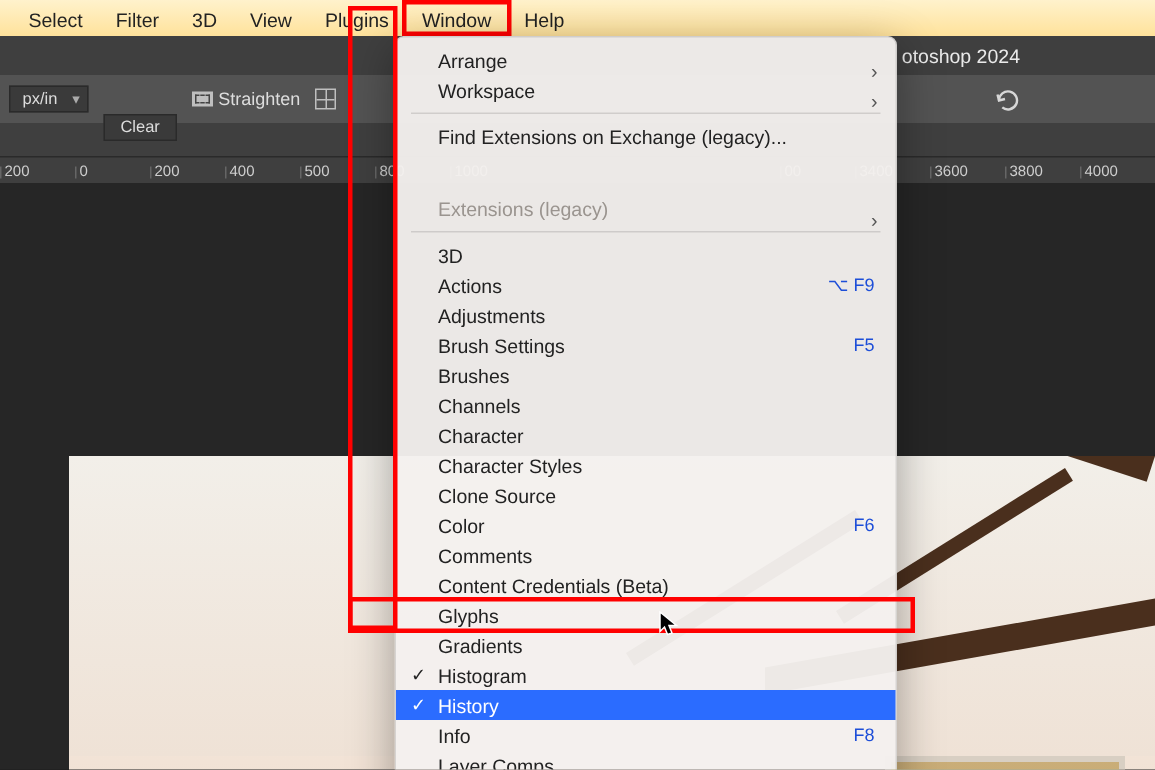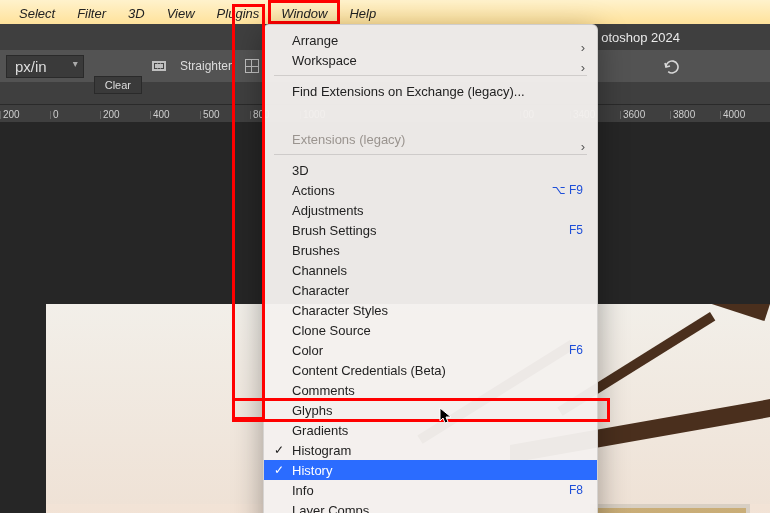--- a/index.html
+++ b/index.html
@@ -1,28 +1,28 @@
 <!DOCTYPE html>
 <html><head>
 <meta charset="utf-8">
 <style>
   * { margin:0; padding:0; box-sizing:border-box; font-family:-apple-system,"Segoe UI",Helvetica,Arial,sans-serif; }
   body { width:770px; height:513px; overflow:hidden; background:#1b1b1b; position:relative; }
 
-  .menubar { height:24px; background:linear-gradient(#fff2cc,#ffe29b); display:flex; align-items:center; padding-left:8px; font-size:13px; color:#222;font-style:italic; }
+  .menubar { height:24px; background:linear-gradient(#fff2cc,#ffe29b); display:flex; align-items:center; padding-left:8px; font-size:13px; color:#222; }
   .menubar .m-item { padding:2px 11px; height:20px; line-height:20px; cursor:default; }
   .menubar .m-item.active { outline:3px solid #ff0000; outline-offset:-1px; }
 
   .titlebar { height:26px; background:#3f3f3f; color:#eaeaea; display:flex; align-items:center; justify-content:flex-end; padding:0 90px 0 0; font-size:13px; }
 
   .toolbar { height:32px; background:#535353; display:flex; align-items:center; gap:10px; padding-left:6px; color:#ddd; font-size:12px; }
-  .select-box { background:#3a3a3a; border:1px solid #2a2a2a; padding:2px 36px 2px 8px; font-size:15px; color:#ddd; position:relative; }
+  .select-box { background:#3a3a3a; border:1px solid #2a2a2a; padding:2px 20px 2px 8px; font-size:11px; color:#ddd; position:relative; }
   .select-box:after { content:"▾"; position:absolute; right:5px; top:2px; font-size:10px; color:#aaa; }
   .tb-btn { background:#3a3a3a; border:1px solid #2a2a2a; padding:2px 10px; font-size:11px; color:#ddd;margin-top:37px; }
-  .tb-label { display:flex; align-items:center; gap:14px; }
+  .tb-label { display:flex; align-items:center; gap:4px; }
   .ruler-icon { width:14px; height:10px; background:#bfbfbf; position:relative; }
   .ruler-icon:before { content:""; position:absolute; inset:2px; border:1px dashed #444; }
   .grid-icon { width:14px; height:14px; border:1px solid #bfbfbf; background:
     linear-gradient(#bfbfbf,#bfbfbf) 50% 0/1px 100% no-repeat,
     linear-gradient(#bfbfbf,#bfbfbf) 0 50%/100% 1px no-repeat; }
   .undo-icon { width:18px; height:16px; position:relative; }
   .undo-icon svg { width:18px; height:16px; }
 
   .doc-tab { height:22px; background:#3f3f3f; }
 
@@ -171,24 +171,24 @@
       <span>Character Styles</span>
     </div>
   <div class="row">
       <span>Clone Source</span>
     </div>
   <div class="row">
       <span>Color</span>
       <span class="shortcut">F6</span>
     </div>
   <div class="row">
+      <span>Comments</span>
+    </div>
+  <div class="row">
       <span>Content Credentials (Beta)</span>
-    </div>
-  <div class="row">
-      <span>Comments</span>
     </div>
   <div class="row">
       <span>Glyphs</span>
     </div>
   <div class="row">
       <span>Gradients</span>
     </div>
   <div class="row check">
       <span>Histogram</span>
     </div>

